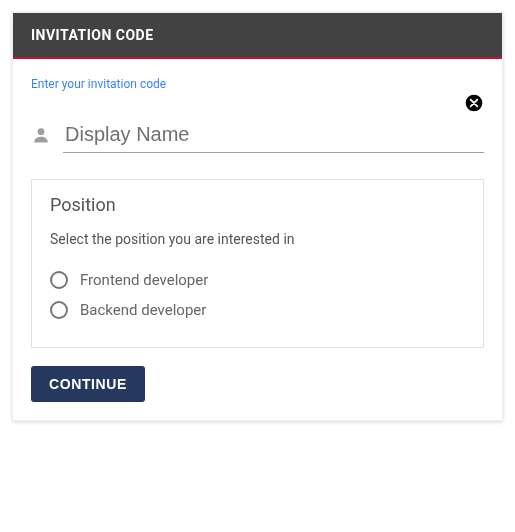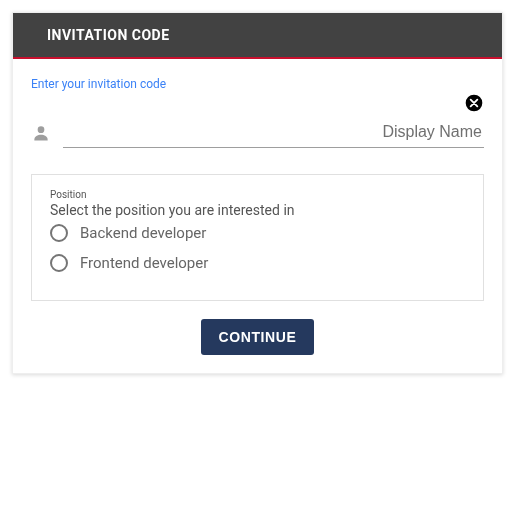--- a/index.html
+++ b/index.html
@@ -13,21 +13,21 @@
   }
   .card {
     width: 491px;
     background: #fff;
     box-shadow: 0 1px 4px rgba(0,0,0,0.15);
     border: 1px solid #eee;
   }
   .card-header {
     background: #424242;
     color: #fff;
-    padding: 14px 34px;
+    padding: 14px 18px;
     font-weight: 700;
     font-size: 14px;
     letter-spacing: 0.5px;
     border-bottom: 2px solid #c8102e;
   }
   .card-body {
     padding: 12px 18px 18px 18px;
   }
 
   
@@ -75,43 +75,43 @@
     color: #9e9e9e;
     display: flex;
     align-items: center;
     justify-content: center;
   }
   .underline-input {
     flex: 1;
     border: none;
     border-bottom: 1px solid #9e9e9e;
     background: transparent;
-    font-size: 16px;
+    font-size: 20px;
     color: #0c4a6e;
     padding: 6px 2px;
     outline: none;
-    text-align: right;
   }
   .underline-input::placeholder { color: #707070; }
 
   
   .position-box {
     border: 1px solid #e0e0e0;
     margin-top: 26px;
     padding: 14px 18px 22px 18px;
     color: #555;
   }
   .position-title {
-    font-size: 10px;
+    font-size: 18px;
     color: #555;
-    margin-bottom: 2px;
+    margin-bottom: 16px;
   }
   .position-sub {
     font-size: 14px;
     color: #555;
+    margin-bottom: 18px;
   }
   .radio-row {
     display: flex;
     align-items: center;
     gap: 12px;
     padding: 6px 0;
     cursor: pointer;
     color: #666;
   }
   .radio {
@@ -121,21 +121,21 @@
     border-radius: 50%;
     flex: 0 0 auto;
   }
   .radio-label {
     font-size: 15px;
   }
 
   
   .footer {
     display: flex;
-    justify-content: center;
+    justify-content: flex-start;
     margin-top: 18px;
   }
   .btn-continue {
     background: #25395e;
     color: #fff;
     border: none;
     font-weight: 700;
     font-size: 14px;
     letter-spacing: 0.6px;
     padding: 10px 18px;
@@ -174,25 +174,25 @@
       <input class="underline-input" type="text" placeholder="Display Name" style="">
     </div>
 
 
     <div class="position-box">
       <div class="position-title">Position</div>
       <div class="position-sub">Select the position you are interested in</div>
 
       <div class="radio-row">
         <span class="radio"></span>
-        <span class="radio-label">Backend developer</span>
+        <span class="radio-label">Frontend developer</span>
       </div>
       <div class="radio-row">
         <span class="radio"></span>
-        <span class="radio-label">Frontend developer</span>
+        <span class="radio-label">Backend developer</span>
       </div>
     </div>
 
     <div class="footer">
       <button class="btn-continue">CONTINUE</button>
     </div>
 
   </div>
 </div>
 

